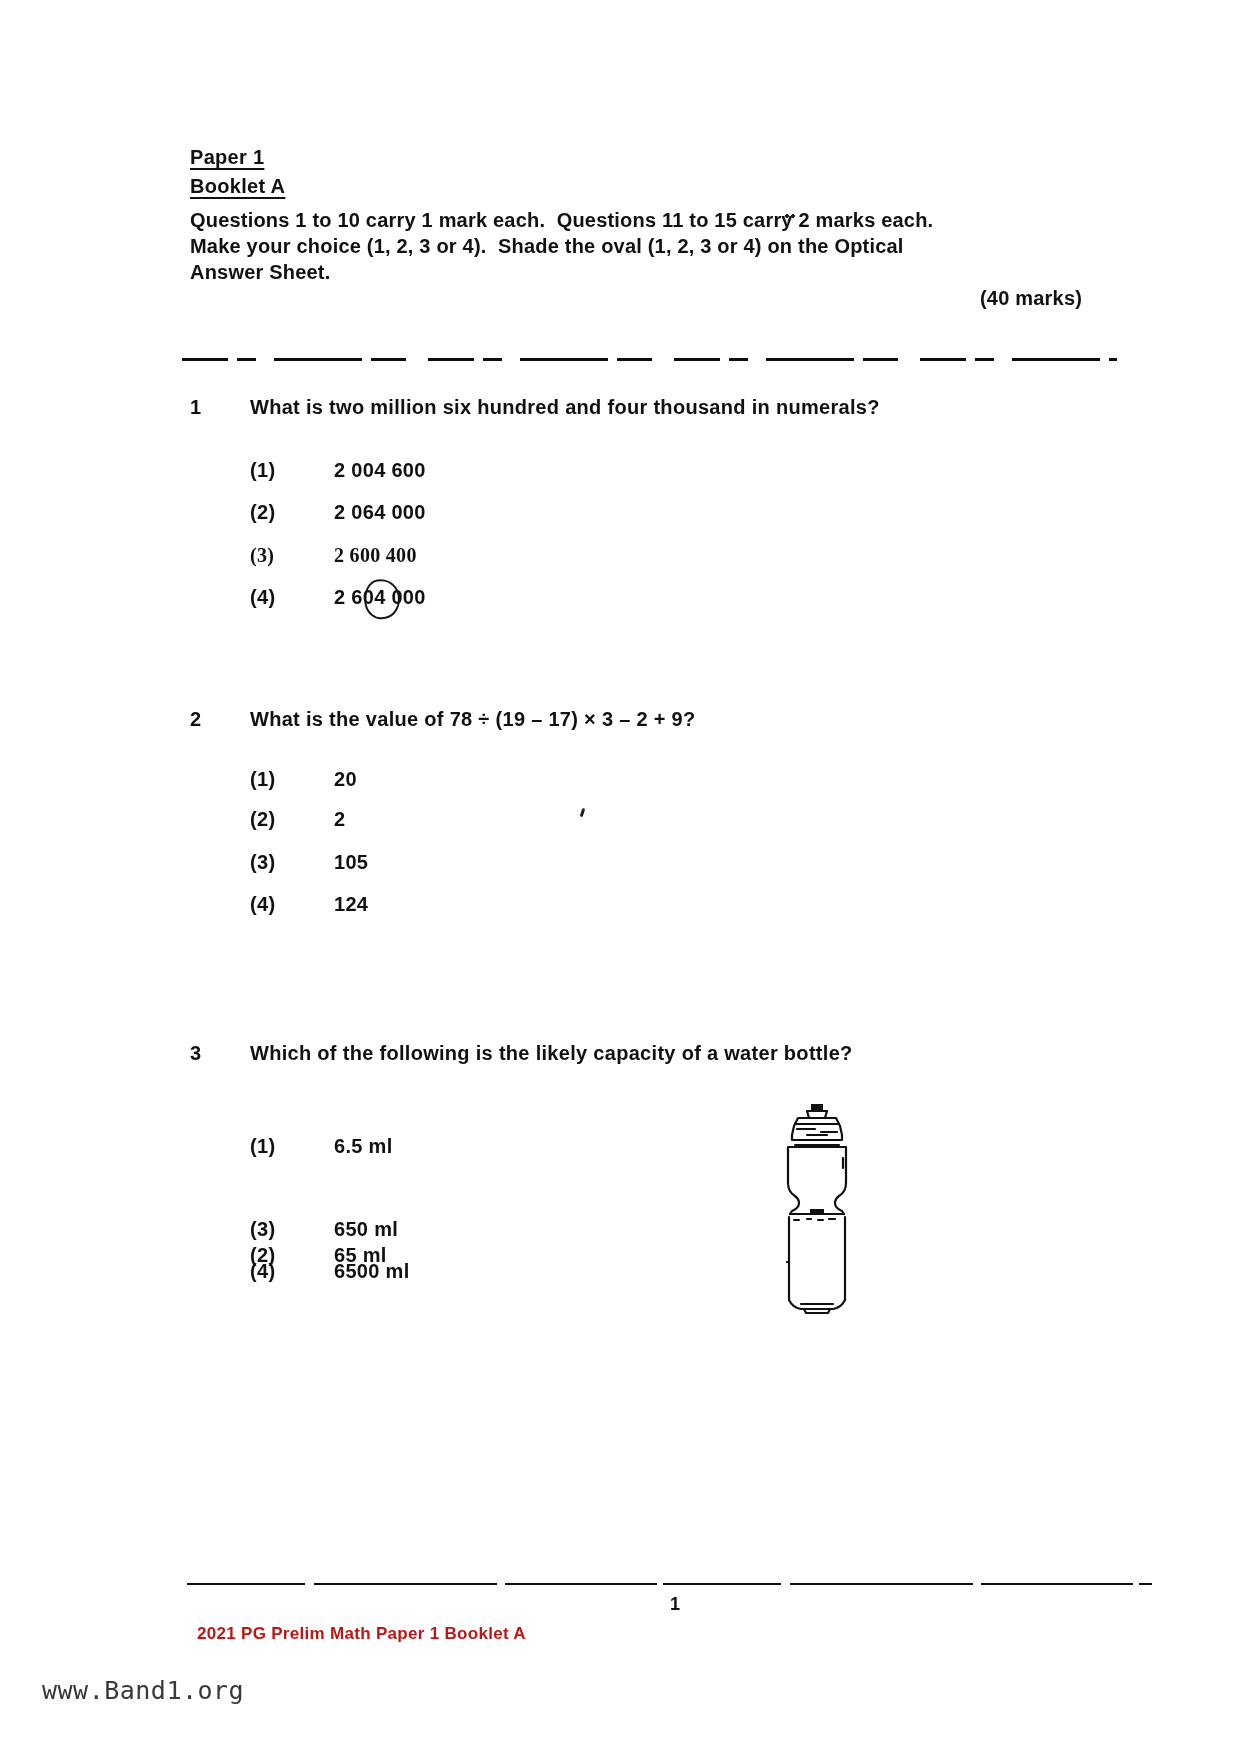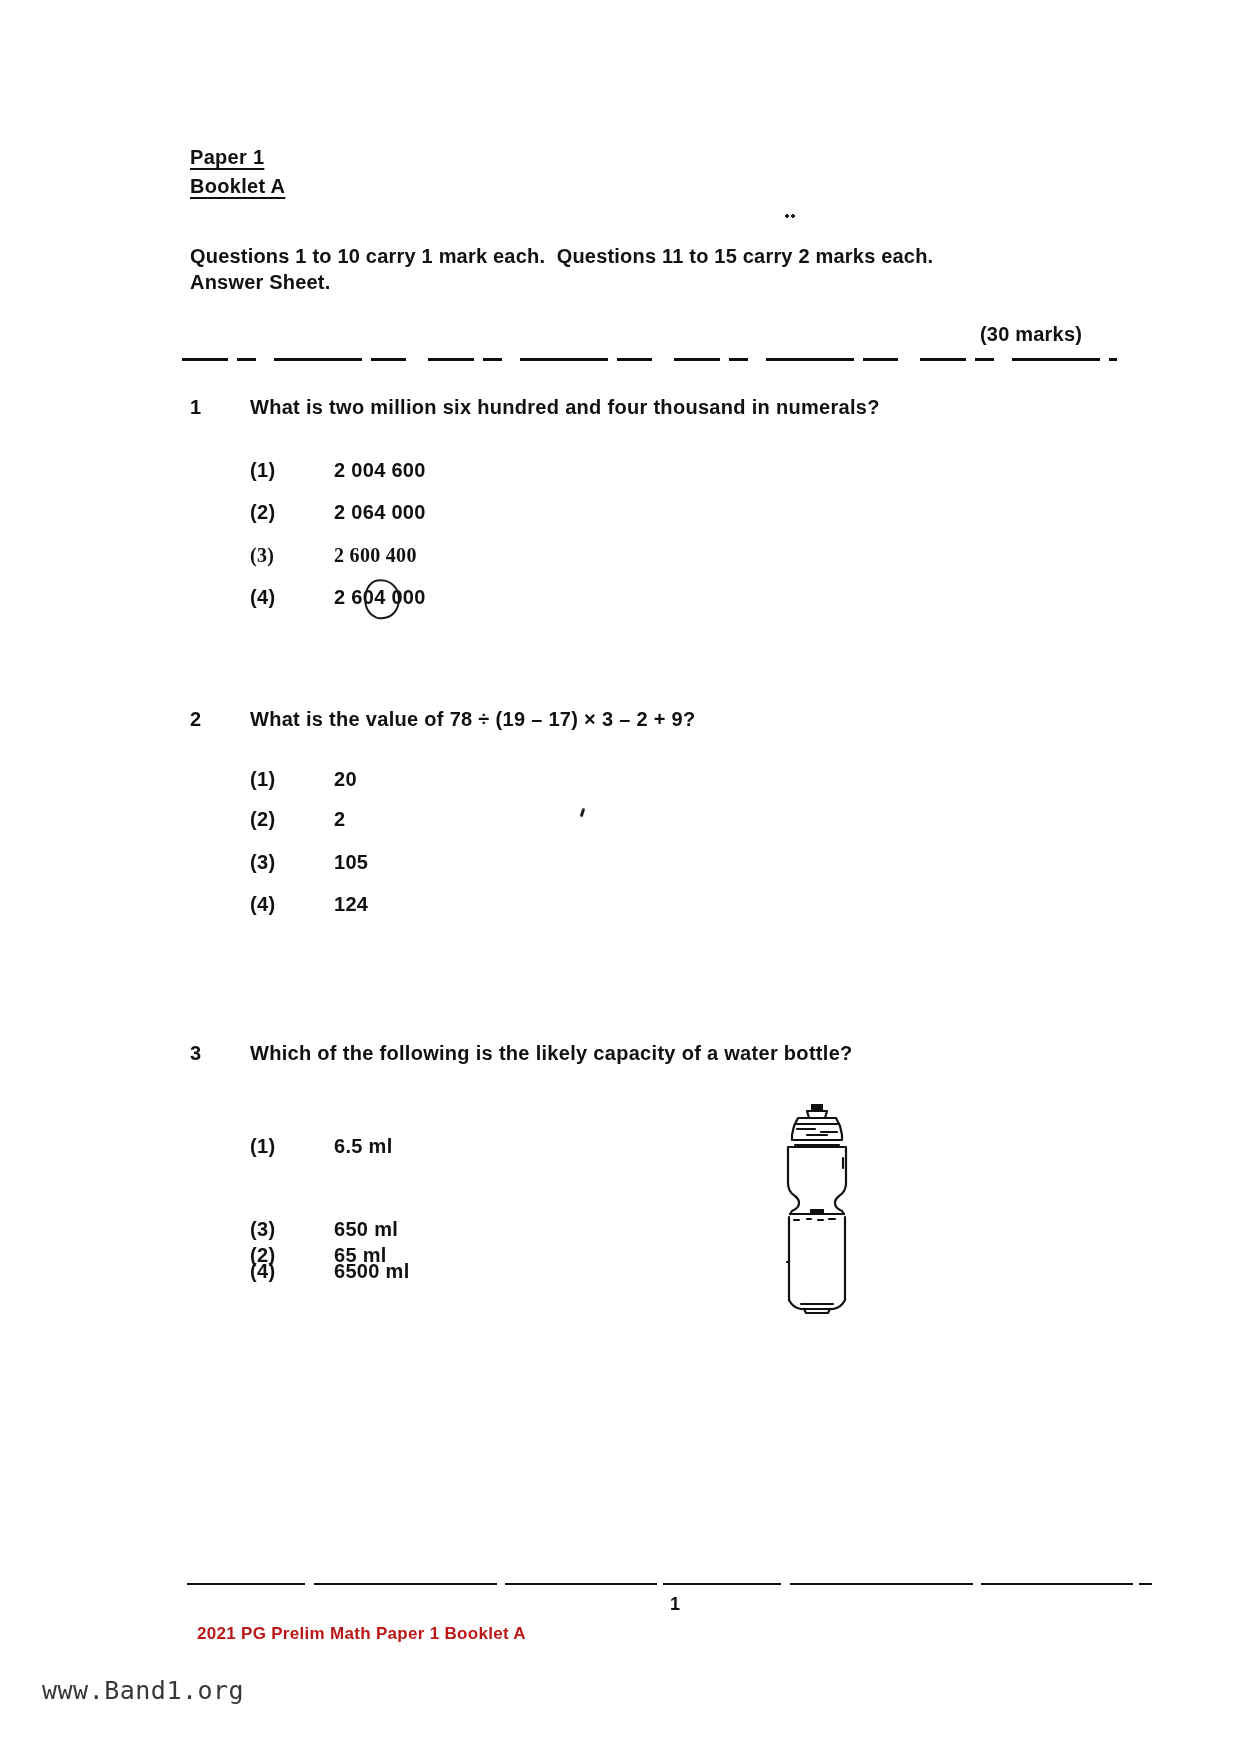--- a/index.html
+++ b/index.html
@@ -65,24 +65,25 @@
 </style>
 </head>
 <body>
 
 <div class="page">
   <div class="scan">
 
     <div class="abs doc-title" style="left:158px;top:146px;">Paper 1</div>
     <div class="abs doc-title" style="left:158px;top:175px;text-align:right;">Booklet A</div>
 
-    <div class="abs instructions" style="left:158px;top:207px;margin-top:36px;">
+    <div class="abs instructions" style="left:158px;top:207px;">
       <div class="ins-line">Questions 1 to 10 carry 1 mark each.  Questions 11 to 15 carry 2 marks each.</div>
+      <div class="ins-line">Make your choice (1, 2, 3 or 4).  Shade the oval (1, 2, 3 or 4) on the Optical</div>
       <div class="ins-line">Answer Sheet.</div>
-      <span class="marks-note">(30 marks)</span>
+      <span class="marks-note">(40 marks)</span>
     </div>
 
     <div class="abs artifact-dots" style="left:752px;top:214px;"></div>
 
     <div class="abs sep" style="left:150px;top:358px;width:935px;"></div>
 
     <div class="q-row" style="top:396px;">
       <span class="q-num">1</span><span>What is two million six hundred and four thousand in numerals?</span>
     </div>
     <div class="opt-row" style="top:459px;">

